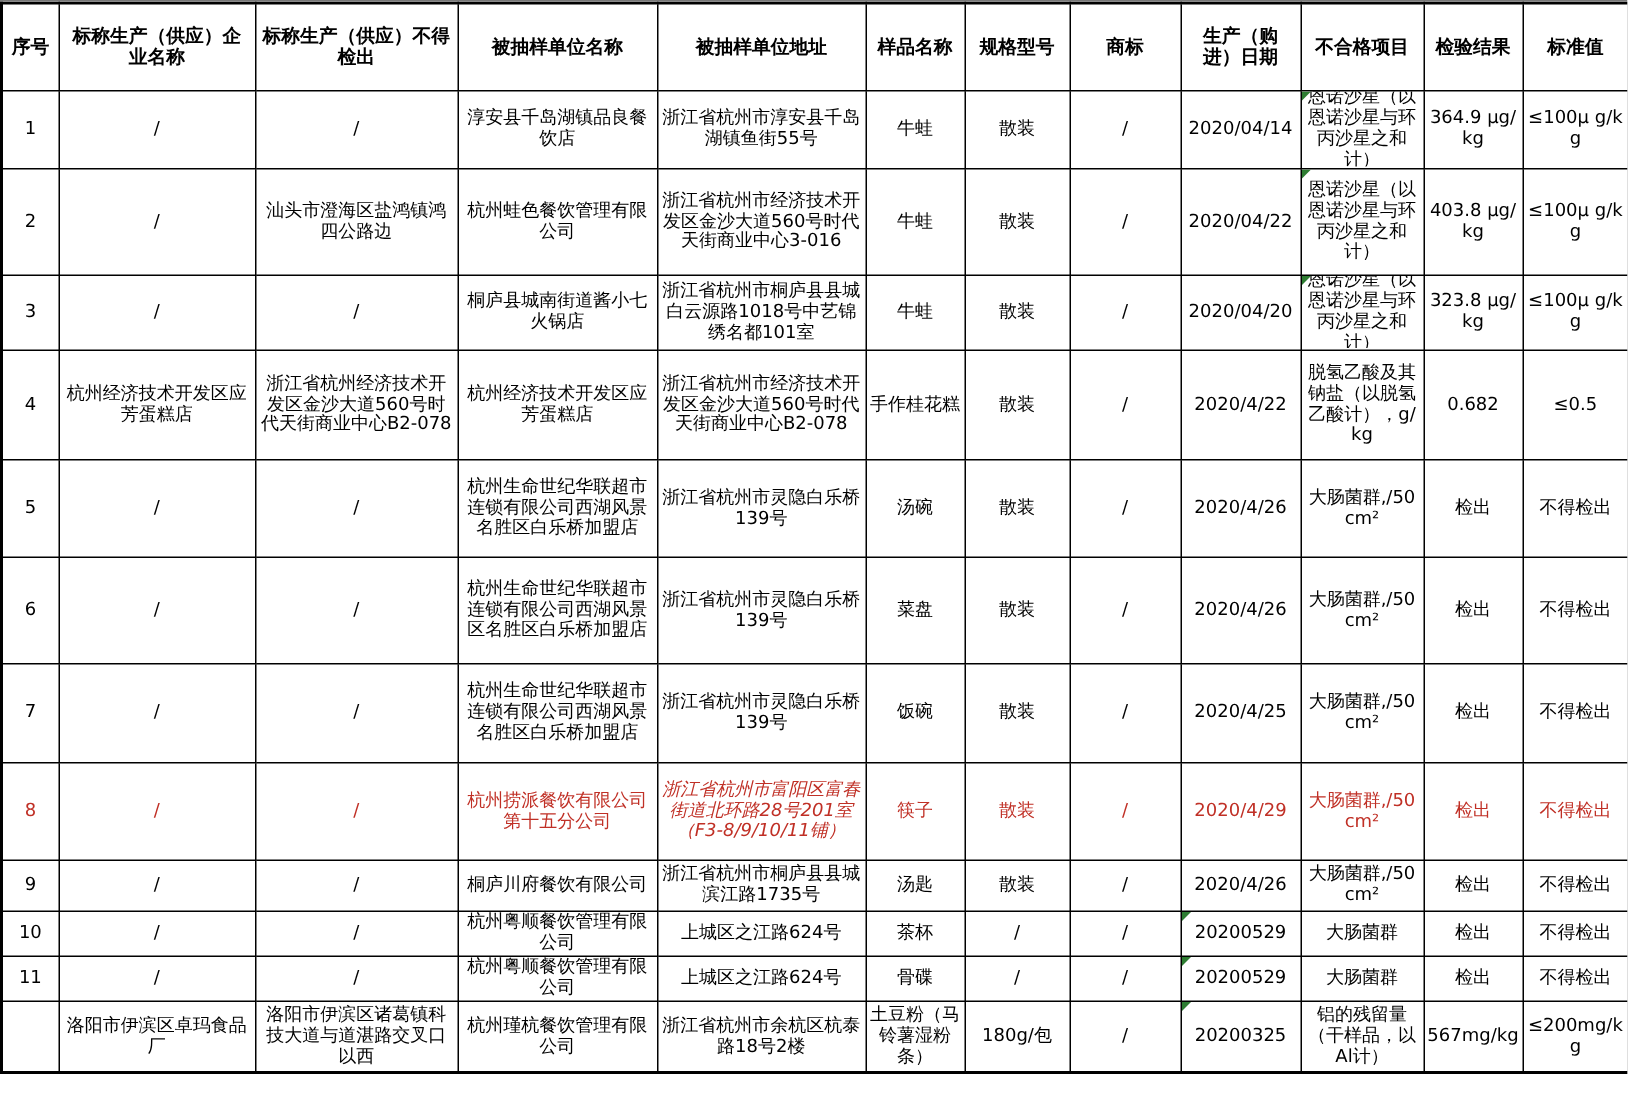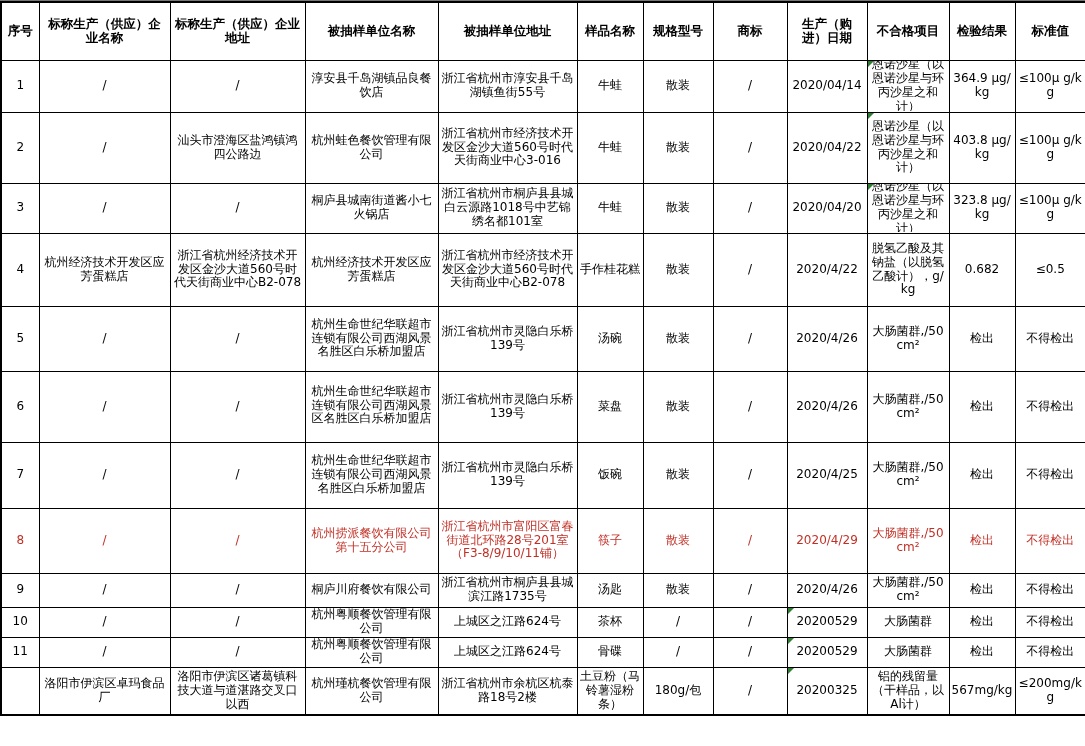--- a/index.html
+++ b/index.html
@@ -93,21 +93,21 @@
         <col style="width: 74px;">
         <col style="width: 80px;">
         <col style="width: 82px;">
         <col style="width: 66px;">
         <col style="width: 71px;">
       </colgroup>
     <thead>
         <tr style="height: 58px;">
           <th>序号</th>
           <th>标称生产（供应）企业名称</th>
-          <th>标称生产（供应）企业地址</th>
+          <th>标称生产（供应）不得检出</th>
           <th>被抽样单位名称</th>
           <th>被抽样单位地址</th>
           <th>样品名称</th>
           <th>规格型号</th>
           <th>商标</th>
           <th>生产（购进）日期</th>
           <th>不合格项目</th>
           <th>检验结果</th>
           <th>标准值</th>
         </tr>
@@ -433,21 +433,21 @@
             <div class="cw" style="height: 69px;">
               <span>/</span>
             </div>
           </td>
           <td>
             <div class="cw" style="height: 69px;">
               <span>/</span>
             </div>
           </td>
           <td>
-            <div class="cw" style="height: 69px; font-family: Liberation Mono, monospace;">
+            <div class="cw" style="height: 69px;">
               <span>杭州生命世纪华联超市连锁有限公司西湖风景区名胜区白乐桥加盟店</span>
             </div>
           </td>
           <td>
             <div class="cw" style="height: 69px;">
               <span>浙江省杭州市灵隐白乐桥139号</span>
             </div>
           </td>
           <td>
             <div class="cw" style="height: 69px; justify-content: center;">
@@ -562,21 +562,21 @@
             <div class="cw" style="height: 63px;">
               <span>/</span>
             </div>
           </td>
           <td>
             <div class="cw" style="height: 63px;">
               <span>杭州捞派餐饮有限公司第十五分公司</span>
             </div>
           </td>
           <td>
-            <div class="cw" style="height: 63px;">
+            <div class="cw" style="height: 63px; font-style: italic;">
               <span>浙江省杭州市富阳区富春街道北环路28号201室（F3-8/9/10/11铺）</span>
             </div>
           </td>
           <td>
             <div class="cw" style="height: 63px;">
               <span>筷子</span>
             </div>
           </td>
           <td>
             <div class="cw" style="height: 63px;">

